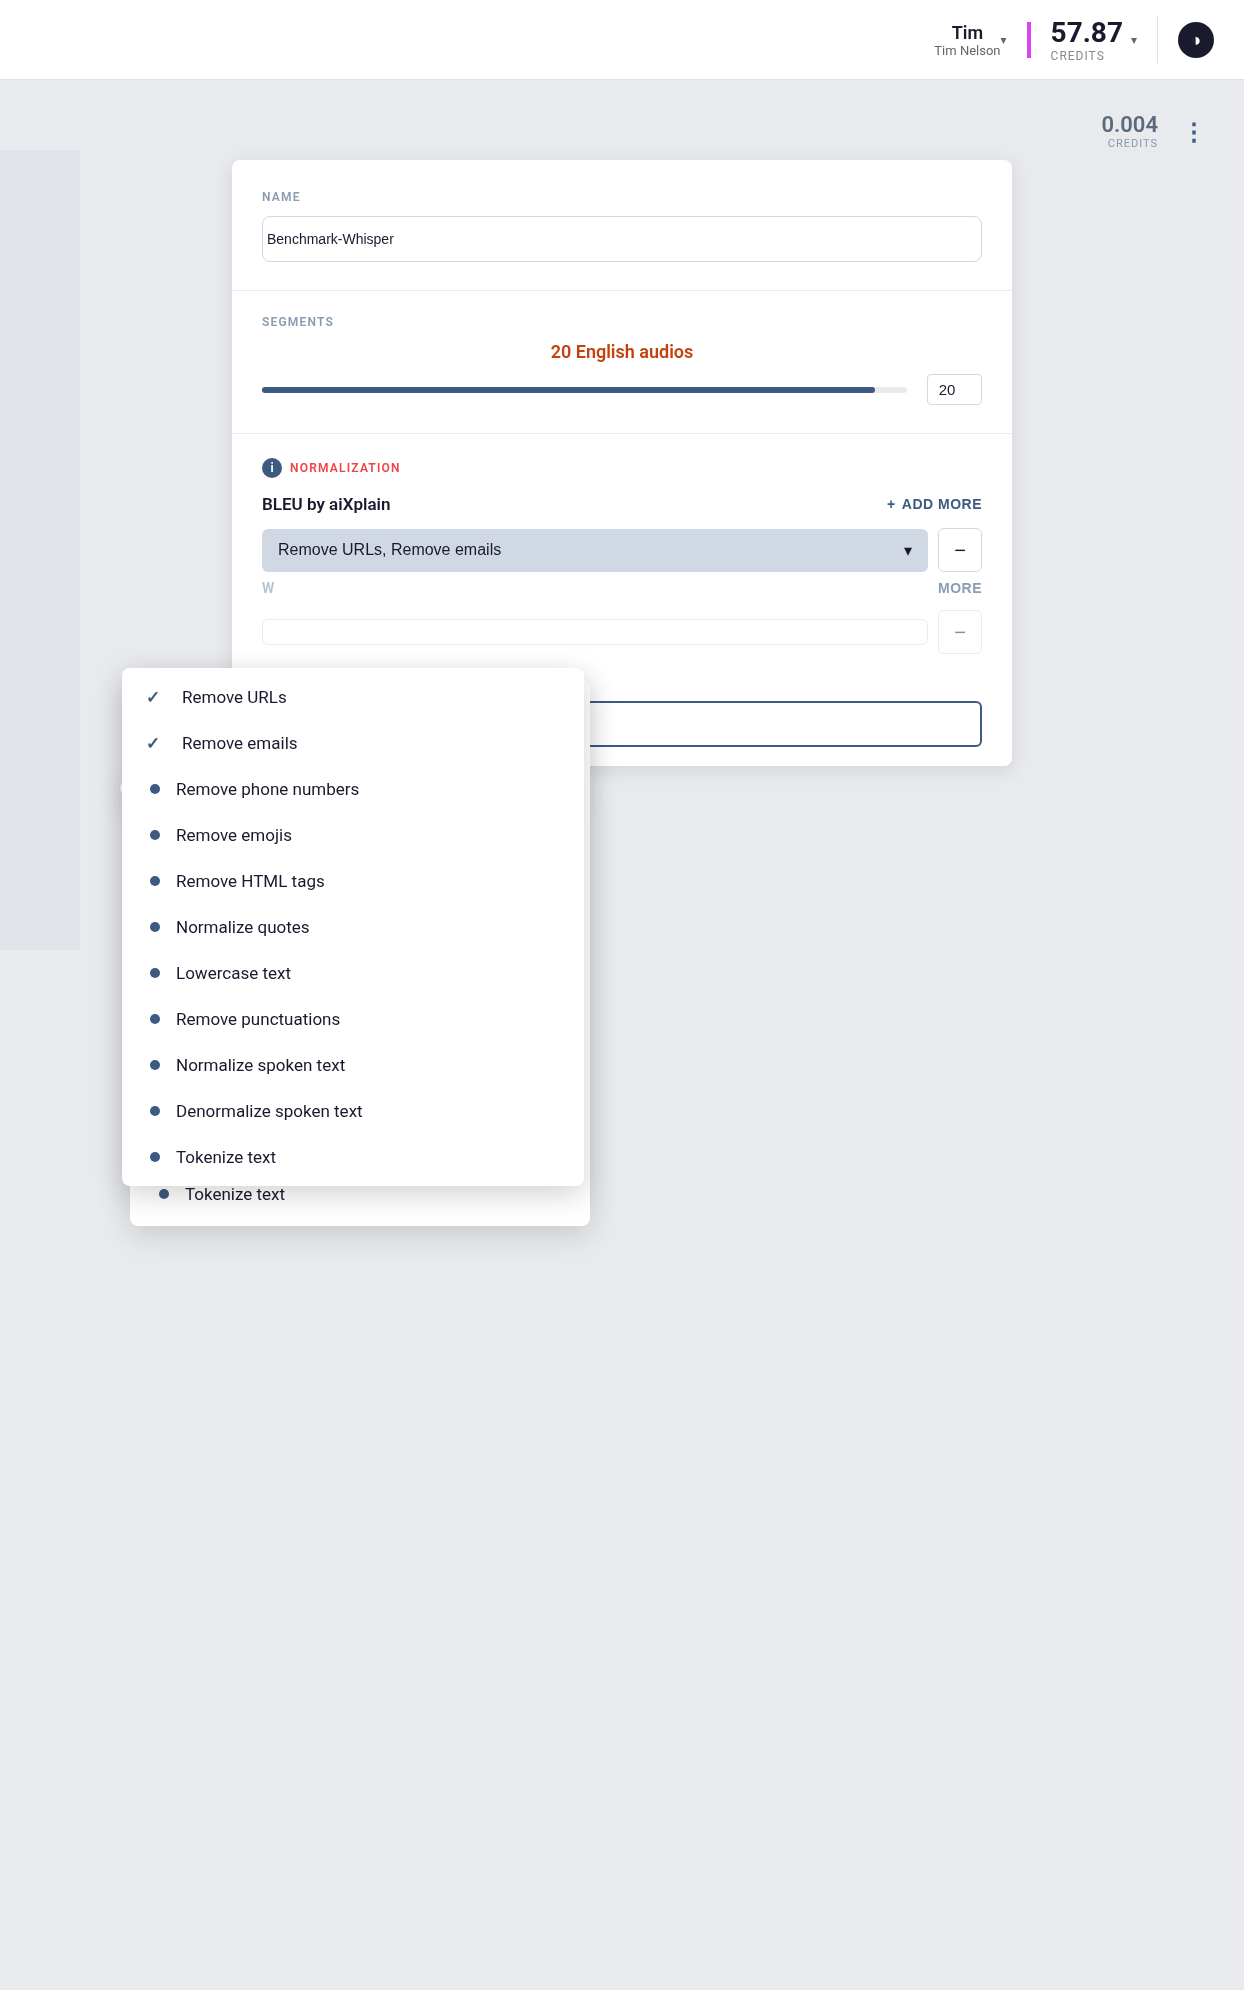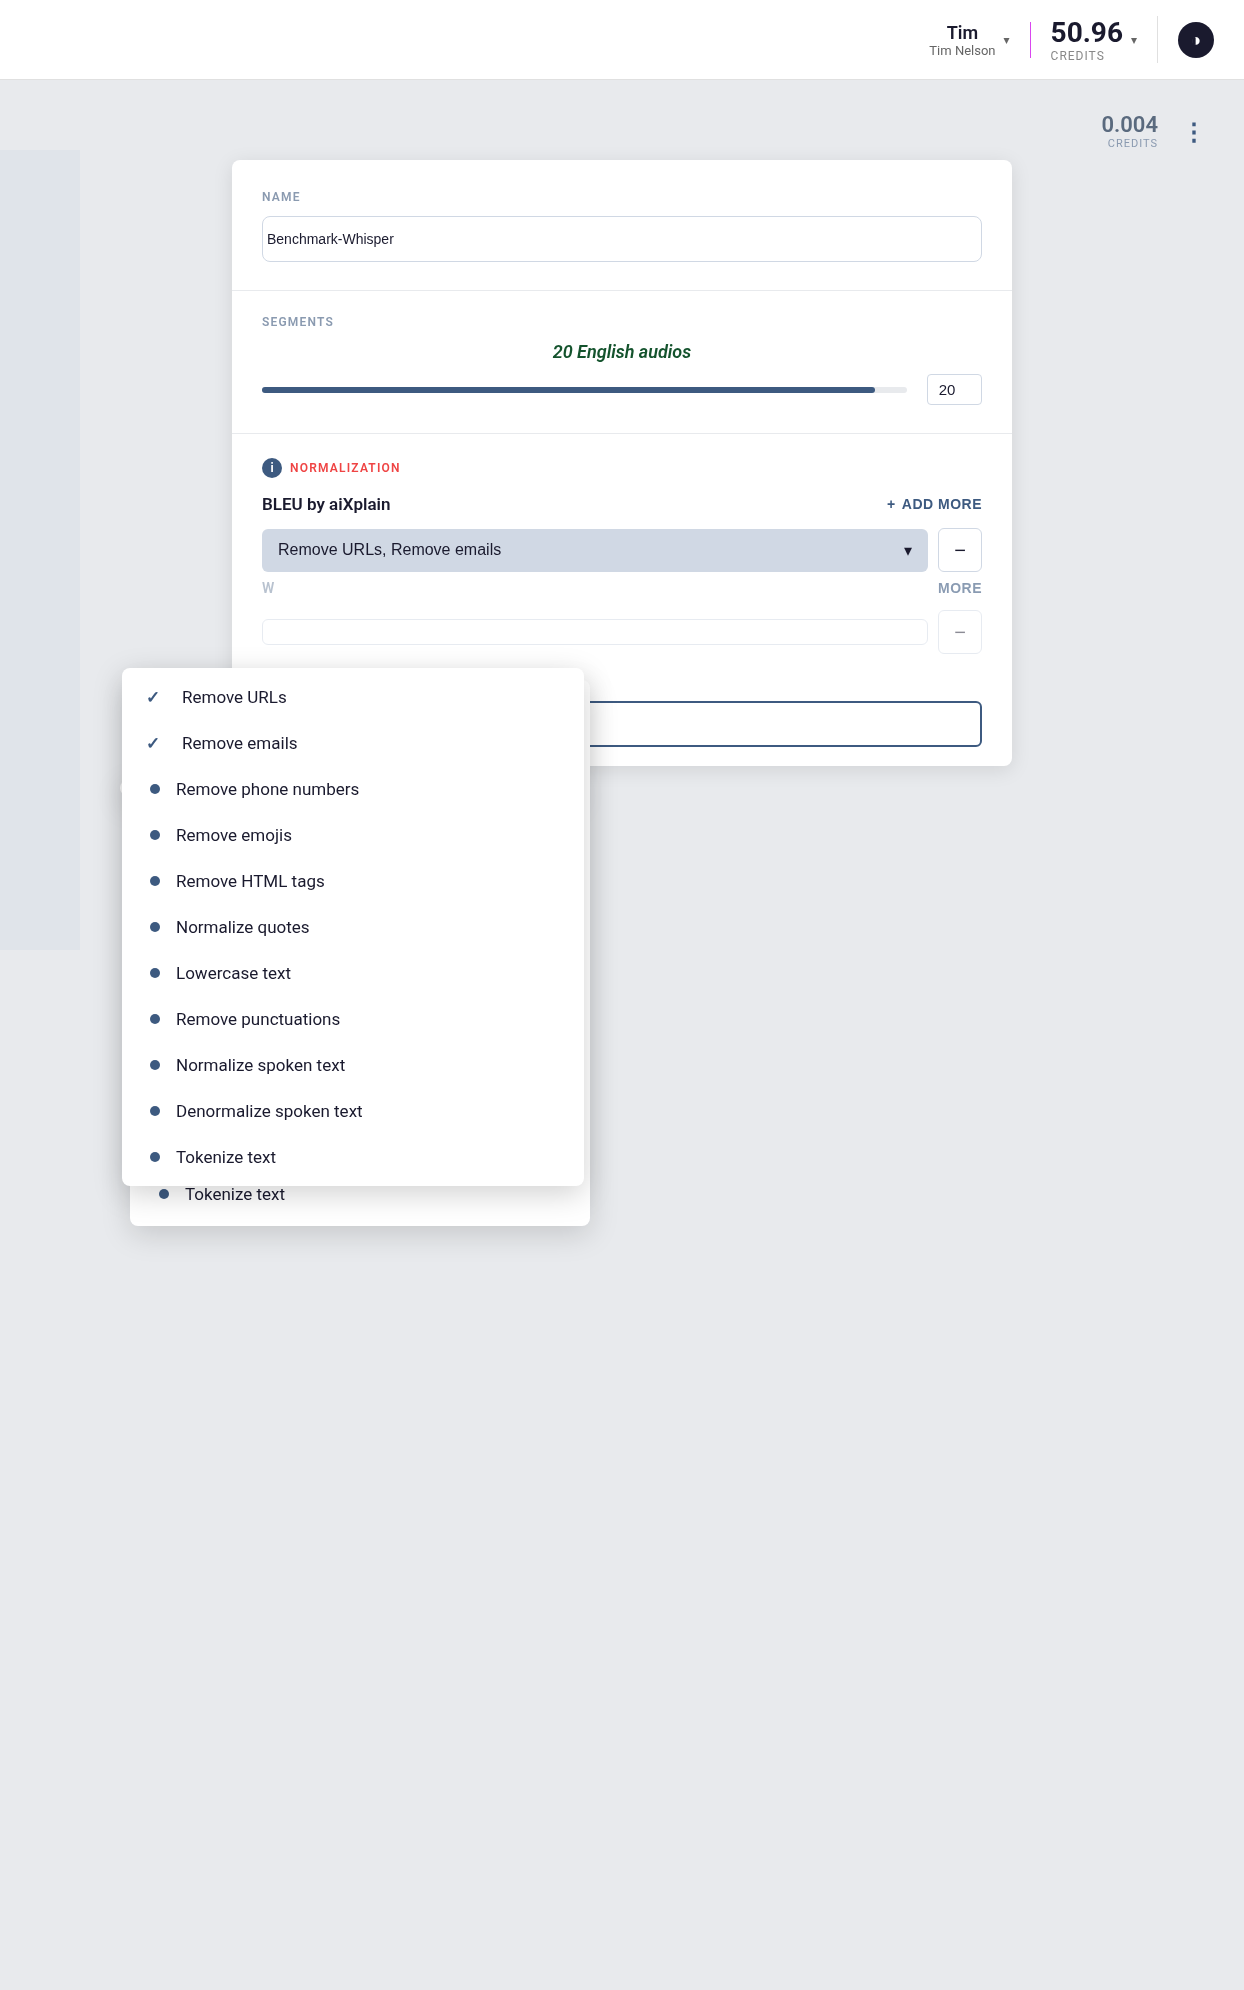--- a/index.html
+++ b/index.html
@@ -20,23 +20,22 @@
       align-items: center;
       justify-content: flex-end;
       padding: 0 30px;
       border-bottom: 1px solid #e0e0e0;
       position: relative;
       z-index: 10;
     }
     .header-user {
       display: flex;
       align-items: center;
-      gap: 8px;
       padding: 0 20px;
-      border-right: 1px solid #d946ef;
+      border-right: 4px solid #d946ef;
       cursor: pointer;
     }
     .header-user-info {
       text-align: center;
     }
     .header-user-name {
       font-size: 18px;
       font-weight: 600;
       color: #1a1a2e;
     }
@@ -175,23 +174,22 @@
       height: 1px;
       background: #e8eaed;
       margin: 0 -30px 24px -30px;
     }
 
     
     .segments-label {
       text-align: center;
       font-size: 18px;
       font-weight: 600;
-      color: #14532d;
+      color: #c2410c;
       margin-bottom: 12px;
-      font-style: italic;
     }
     .slider-container {
       display: flex;
       align-items: center;
       gap: 20px;
     }
     .slider-track {
       flex: 1;
       height: 6px;
       background: #e8eaed;
@@ -418,21 +416,21 @@
 <div class="top-header">
   <div class="header-user">
     <div class="header-user-info">
       <div class="header-user-name">Tim</div>
       <div class="header-user-full">Tim Nelson</div>
     </div>
     <span class="chevron-down">▾</span>
   </div>
   <div class="header-credits">
     <div>
-      <div class="credits-value">50.96</div>
+      <div class="credits-value">57.87</div>
       <div class="credits-label">CREDITS</div>
     </div>
     <span class="chevron-down">▾</span>
   </div>
   <div class="theme-toggle">
     <span class="theme-toggle-icon">◑</span>
   </div>
 </div>
 
 <div class="sub-header">

